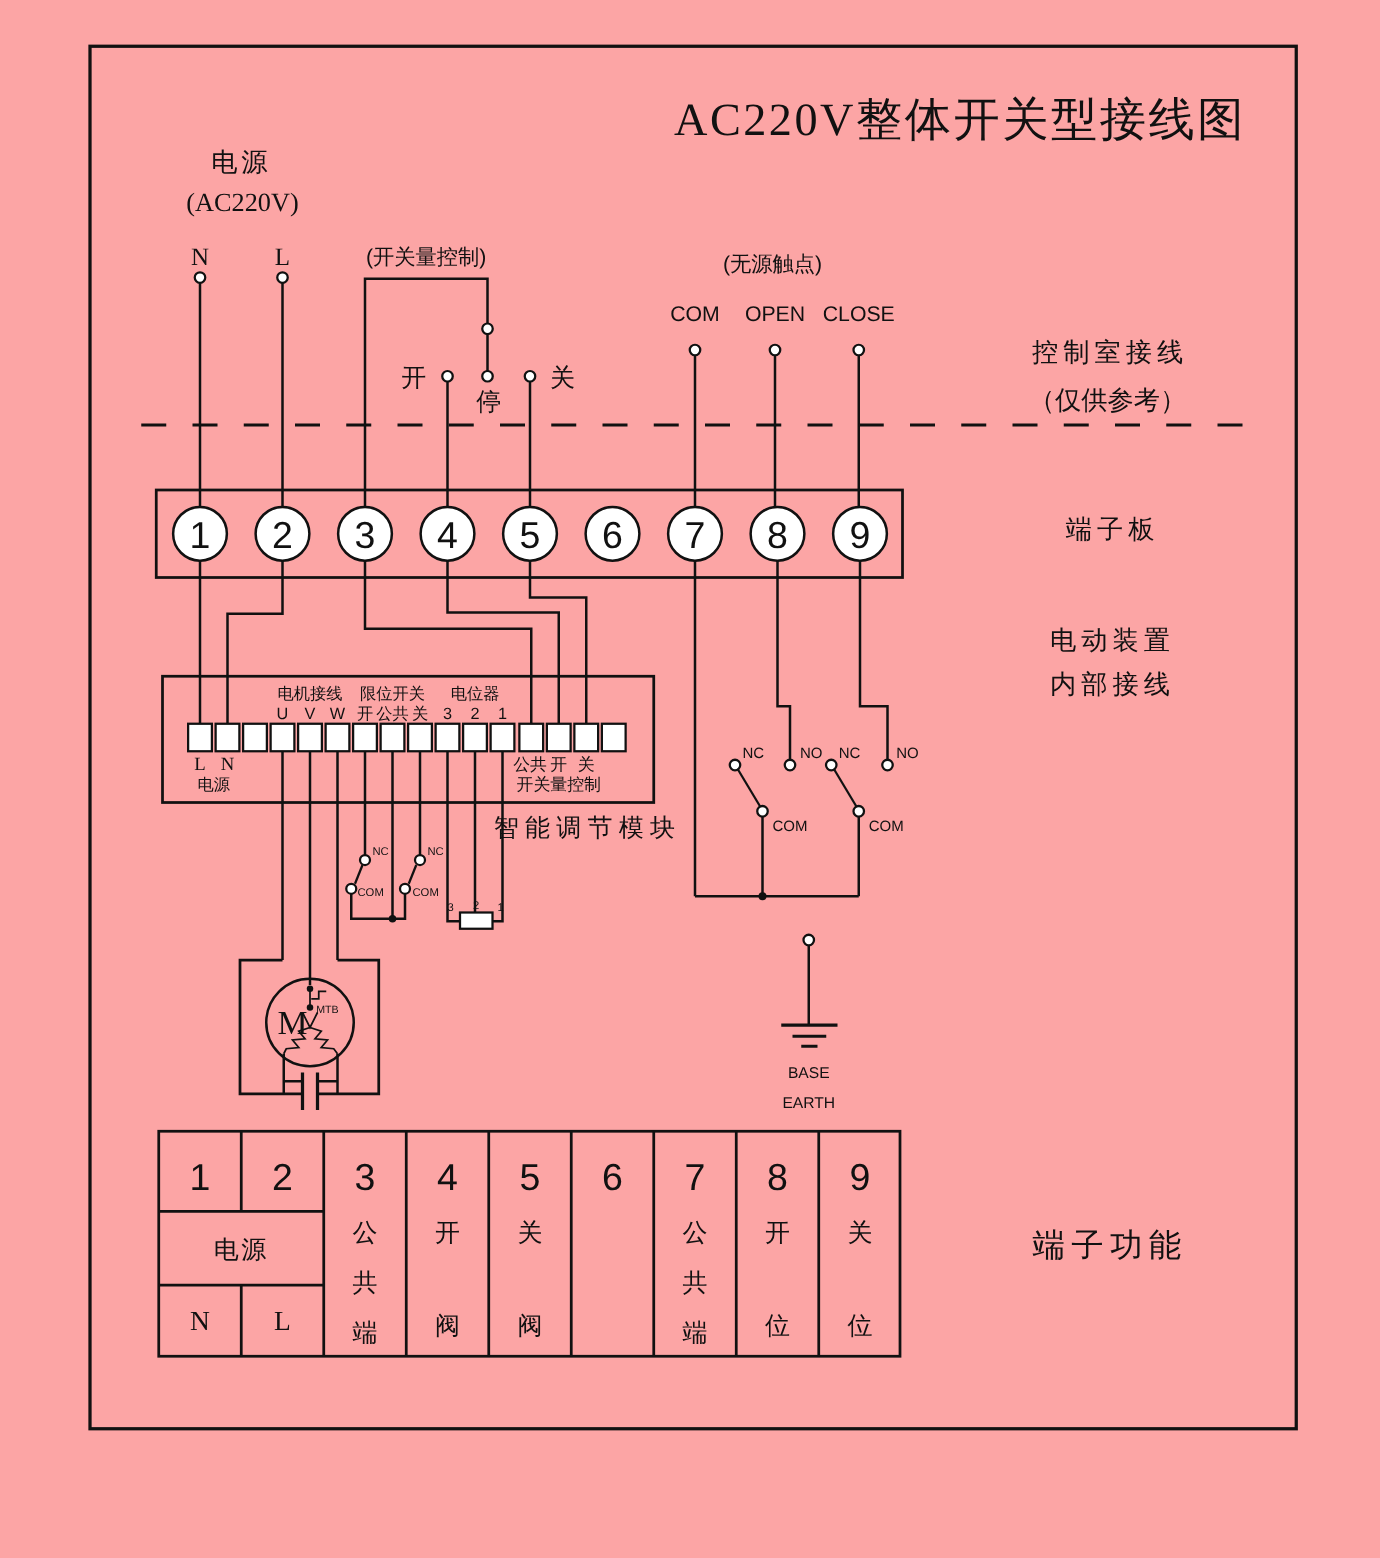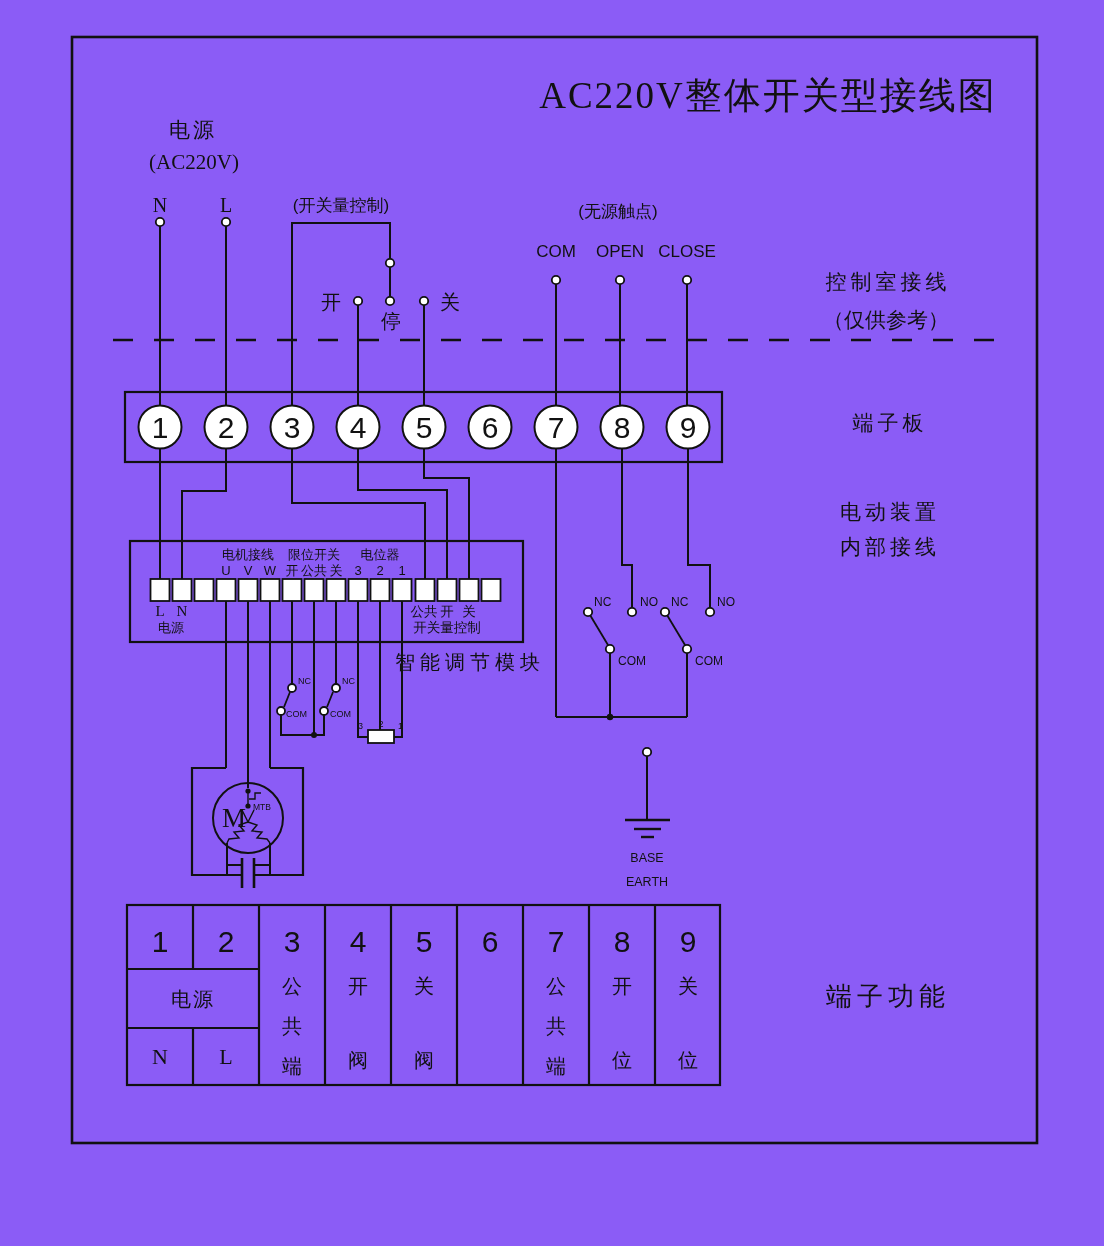--- a/index.html
+++ b/index.html
@@ -1,16 +1,16 @@
 <!DOCTYPE html>
 <html><head>
 <meta charset="utf-8">
 <style>
   html,body{margin:0;padding:0;background:#fff;}
-  .page{position:relative;width:1104px;height:1246px;background:#8b5cf6;font-family:"Liberation Sans",sans-serif;}
+  .page{position:relative;width:1104px;height:1246px;background:#fca5a5;font-family:"Liberation Sans",sans-serif;}
   svg{display:block;}
   .w{stroke:#111;stroke-width:2;fill:none;}
   .wd{stroke:#111;stroke-width:2.4;fill:none;stroke-dasharray:20 21;}
   .box{stroke:#111;stroke-width:2.2;fill:none;}
   .sq{stroke:#111;stroke-width:1.8;fill:#fff;}
   .term{stroke:#111;stroke-width:2;fill:#fff;}
   .c4{stroke:#111;stroke-width:1.8;fill:#fff;}
   .dot{fill:#111;stroke:none;}
   .thin{stroke:#111;stroke-width:1.4;fill:none;}
   text{fill:#111;}

